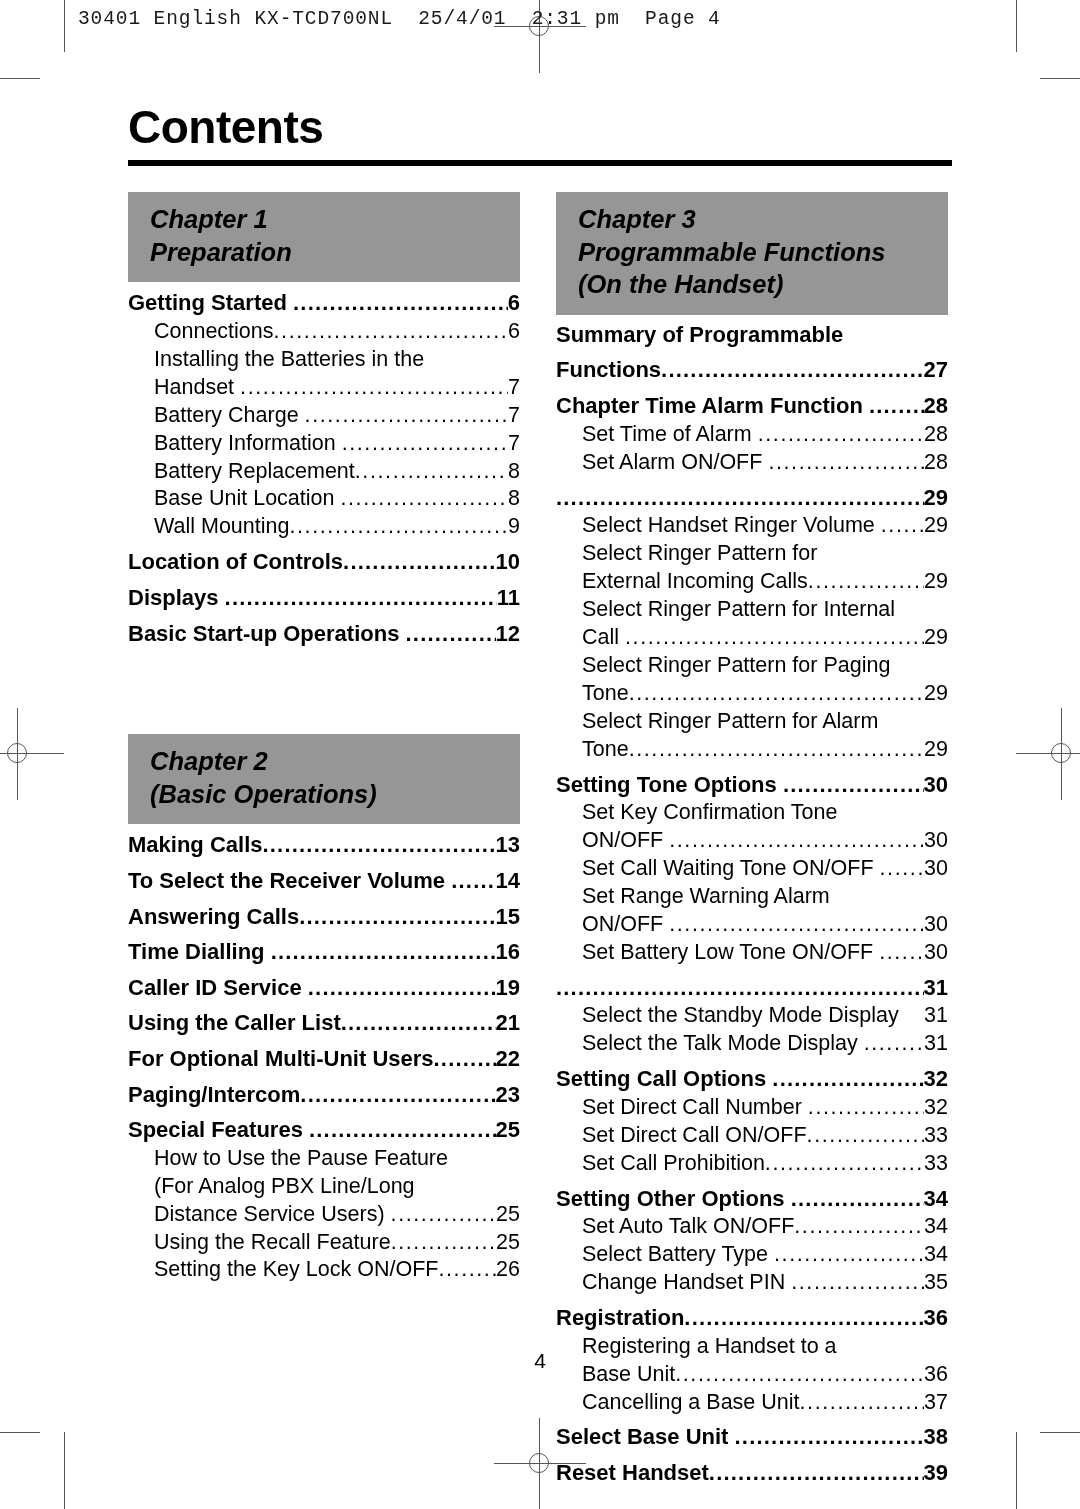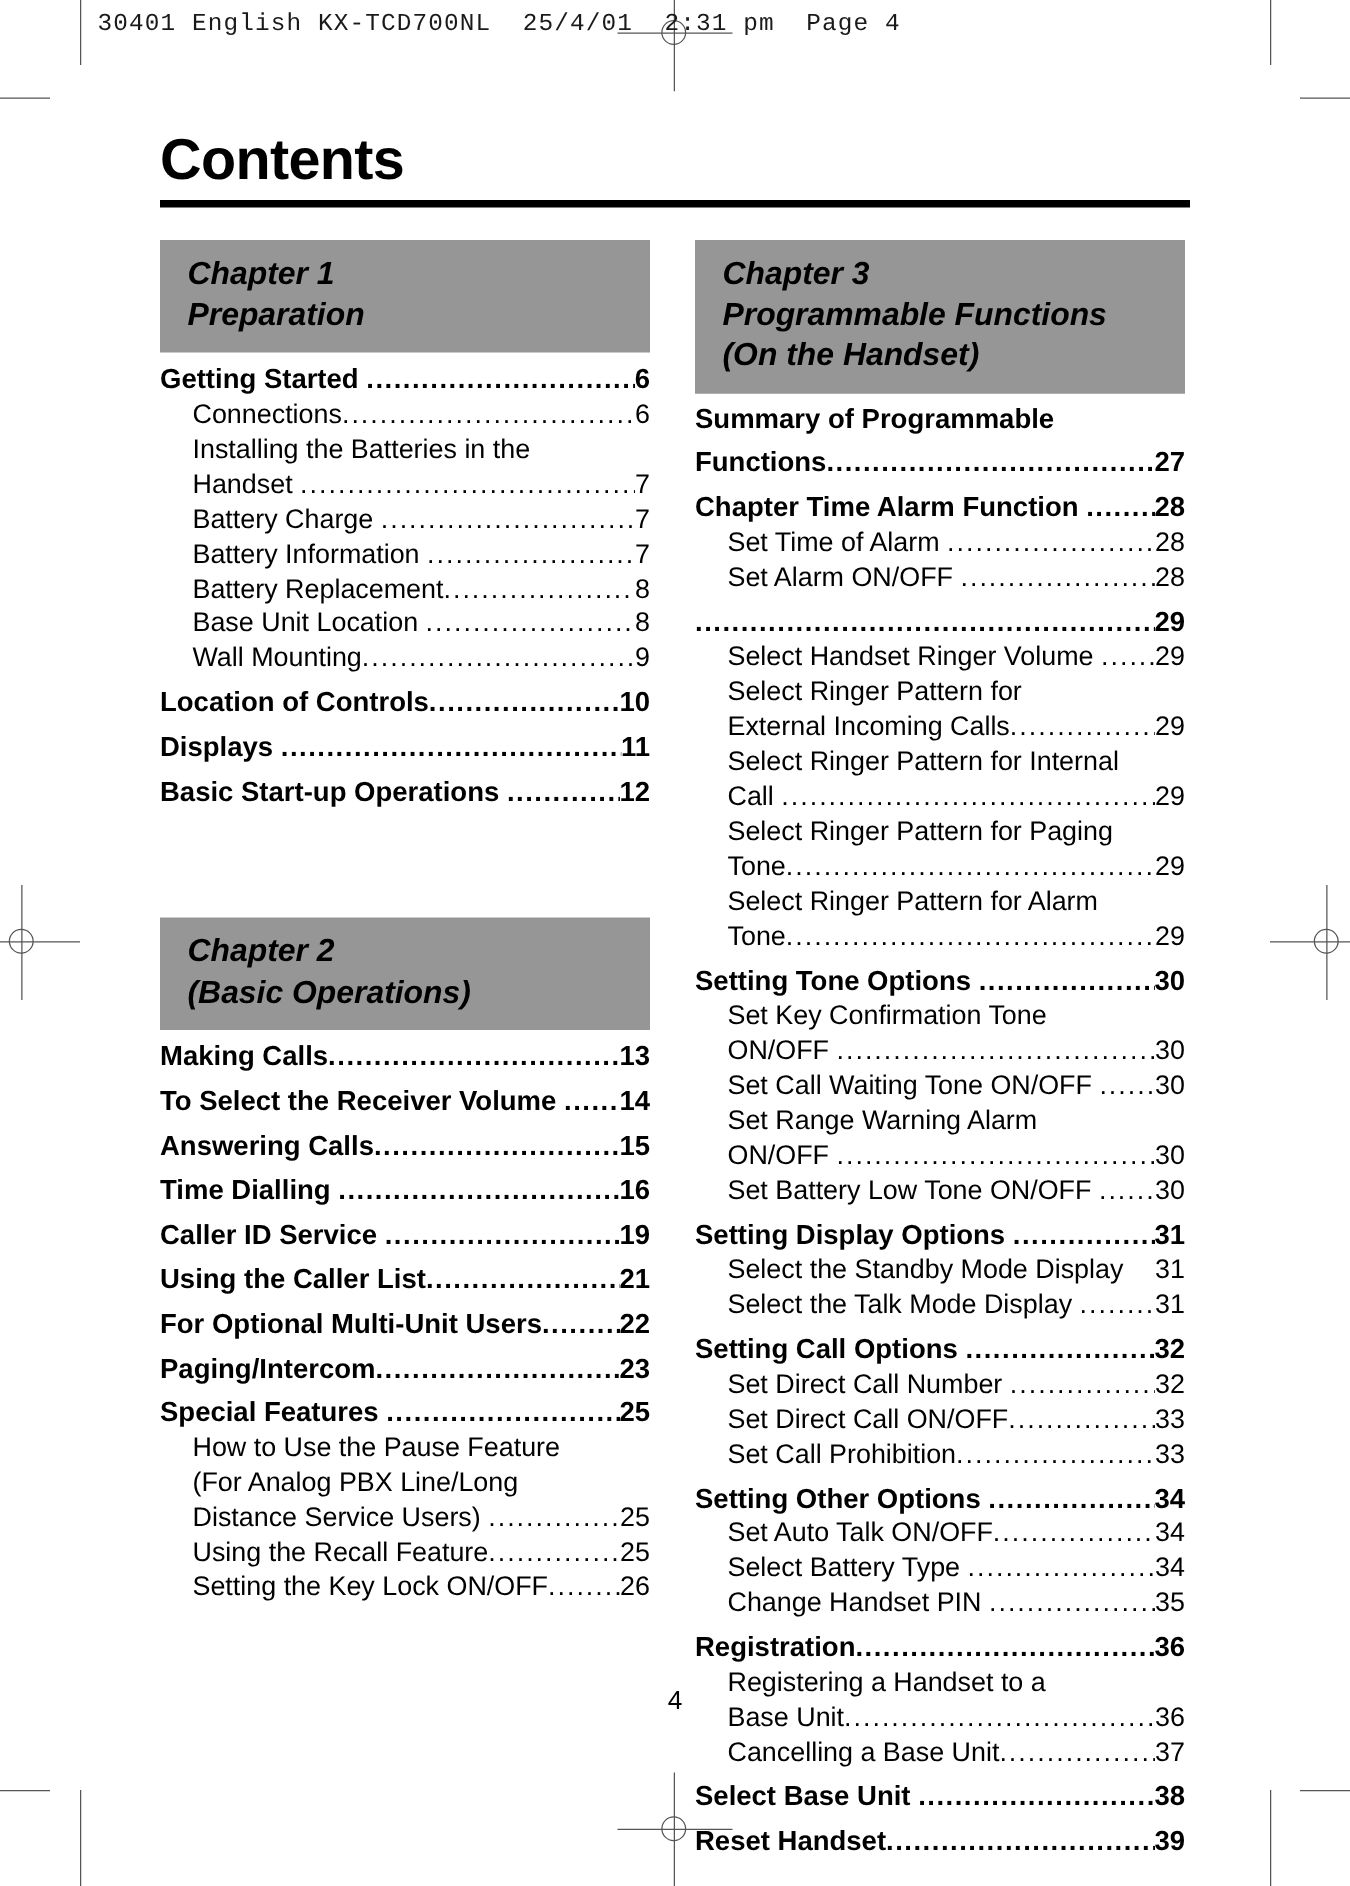--- a/index.html
+++ b/index.html
@@ -450,21 +450,20 @@
           <span class="label">ON/OFF </span>
           <span class="leader">........................................................................................................................................................................................................</span>
           <span class="page">30</span>
         </div>
         <div class="toc-entry lvl2">
           <span class="label">Set Battery Low Tone ON/OFF </span>
           <span class="leader">........................................................................................................................................................................................................</span>
           <span class="page">30</span>
         </div>
         <div class="toc-entry lvl1">
-          <span class="label">Setting Display Options </span>
           <span class="leader">........................................................................................................................................................................................................</span>
           <span class="page">31</span>
         </div>
         <div class="toc-entry lvl2">
           <span class="label">Select the Standby Mode Display </span>
           <span class="leader"></span>
           <span class="page">31</span>
         </div>
         <div class="toc-entry lvl2">
           <span class="label">Select the Talk Mode Display </span>

